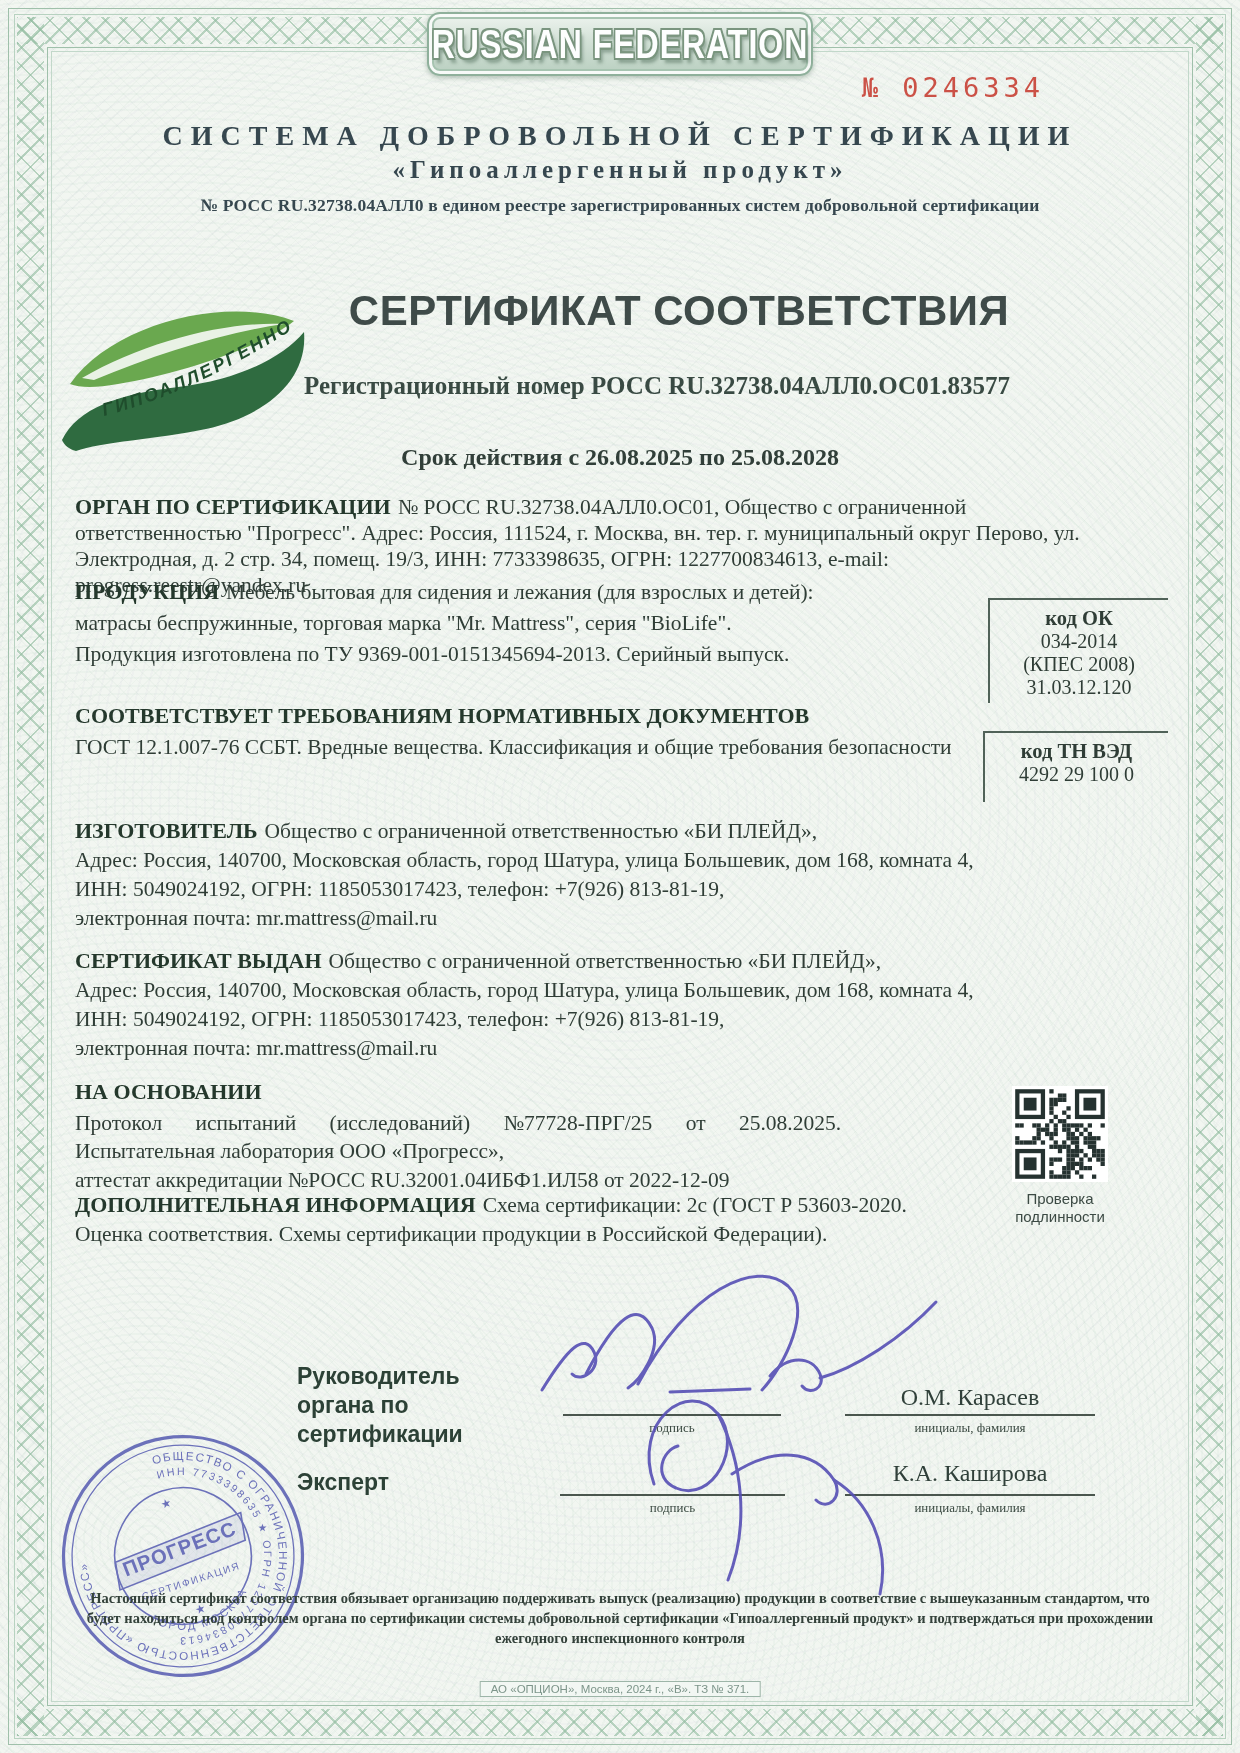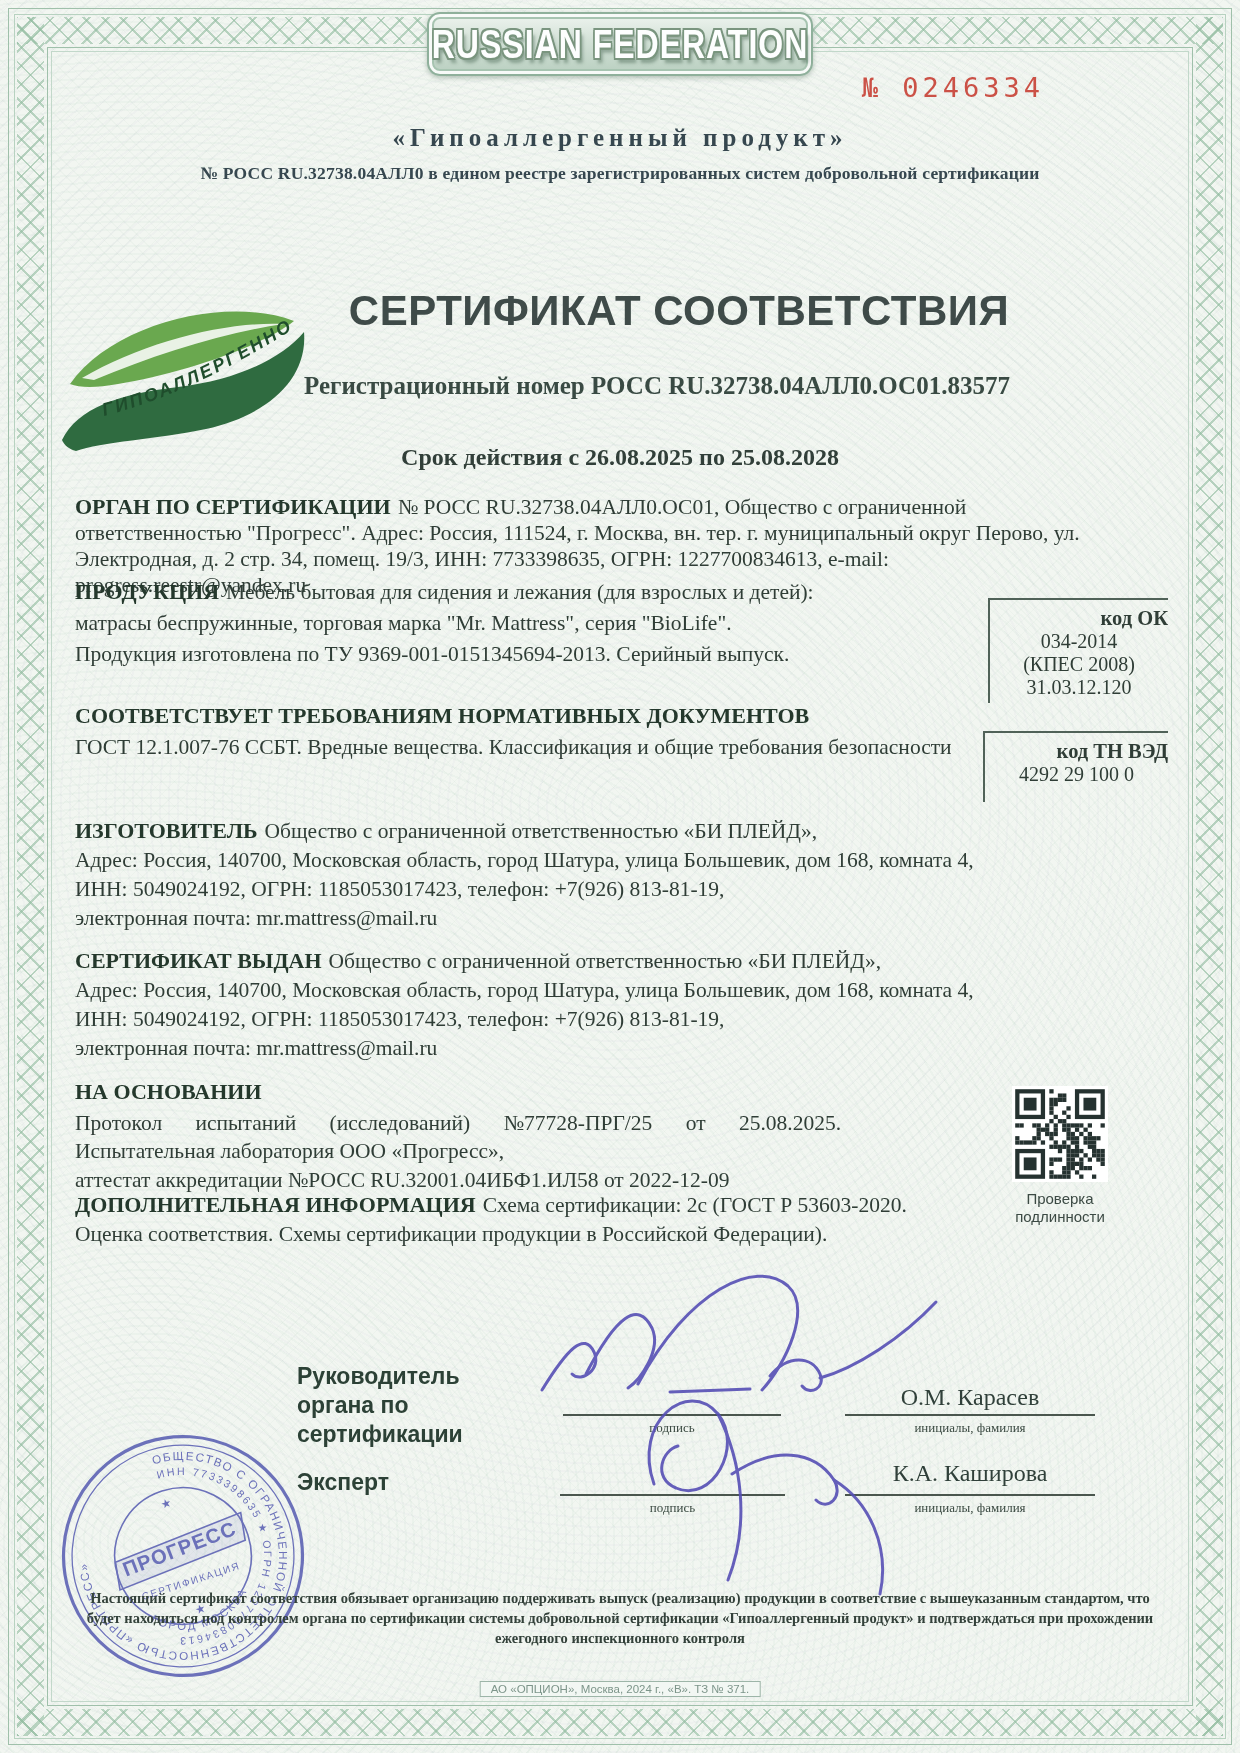--- a/index.html
+++ b/index.html
@@ -56,21 +56,21 @@
   .sec-compl .lbl{display:block;line-height:27px;margin-bottom:3px;}
   .sec-manu{top:816px;left:75px;width:1018px;line-height:29px;}
   .sec-issued{top:946px;left:75px;width:1018px;line-height:29px;}
   .sec-basis{top:1078px;left:75px;width:930px;line-height:28.5px;}
   .sec-basis .lbl{display:block;margin-bottom:2px;}
   .wide{word-spacing:28px;}
   .sec-addl{top:1190px;left:75px;width:884px;line-height:29px;}
 
   .codebox{position:absolute;border-top:2.5px solid #506258;border-left:2.5px solid #506258;
     text-align:center;color:#2f3d36;padding-top:7px;}
-  .codebox .cl{font-weight:bold;font-size:20.5px;line-height:23px;text-align:right;}
+  .codebox .cl{font-weight:bold;font-size:20.5px;line-height:23px;}
   .codebox .cv{font-size:20px;line-height:23px;}
   .box-ok{top:598px;left:988px;width:178px;height:96px;}
   .box-tn{top:731px;left:983px;width:183px;height:62px;}
 
   .qrblock{position:absolute;top:1086px;left:1010px;width:100px;text-align:center;}
   .qrblock svg{display:block;margin:0 auto;}
   .qrcap{margin-top:8px;font-family:"Liberation Sans",sans-serif;font-size:15px;line-height:18px;color:#3c4a44;}
 
   .role{position:absolute;left:297px;width:245px;font-family:"Liberation Sans",sans-serif;
     font-weight:bold;font-size:23px;line-height:29px;color:#2c4136;}
@@ -100,20 +100,21 @@
   <div class="fr3"></div>
   <div class="fr4"></div>
 
   <div class="banner">
     <span>RUSSIAN FEDERATION</span>
   </div>
 
   <div class="certno"><span>№</span> <span>0246334</span></div>
 
   <div class="sys">
+    <div class="l1">СИСТЕМА ДОБРОВОЛЬНОЙ СЕРТИФИКАЦИИ</div>
     <div class="l2">«Гипоаллергенный продукт»</div>
     <div class="l3">№ РОСС RU.32738.04АЛЛ0 в едином реестре зарегистрированных систем добровольной сертификации</div>
   </div>
 
   <svg class="leaf" viewBox="0 0 268 178">
     <defs>
         <path id="leafcurve" d="M 48,128 Q 140,104 242,38"></path>
       </defs>
     <path d="M14,96 C58,34 172,8 238,33 C204,60 122,86 62,96 C40,100 24,100 14,96 Z" fill="#6aa84f"></path>
     <path d="M26,90 C88,54 170,33 228,36 C170,44 100,66 38,92 Z" fill="#ffffff" opacity=".85"></path>

